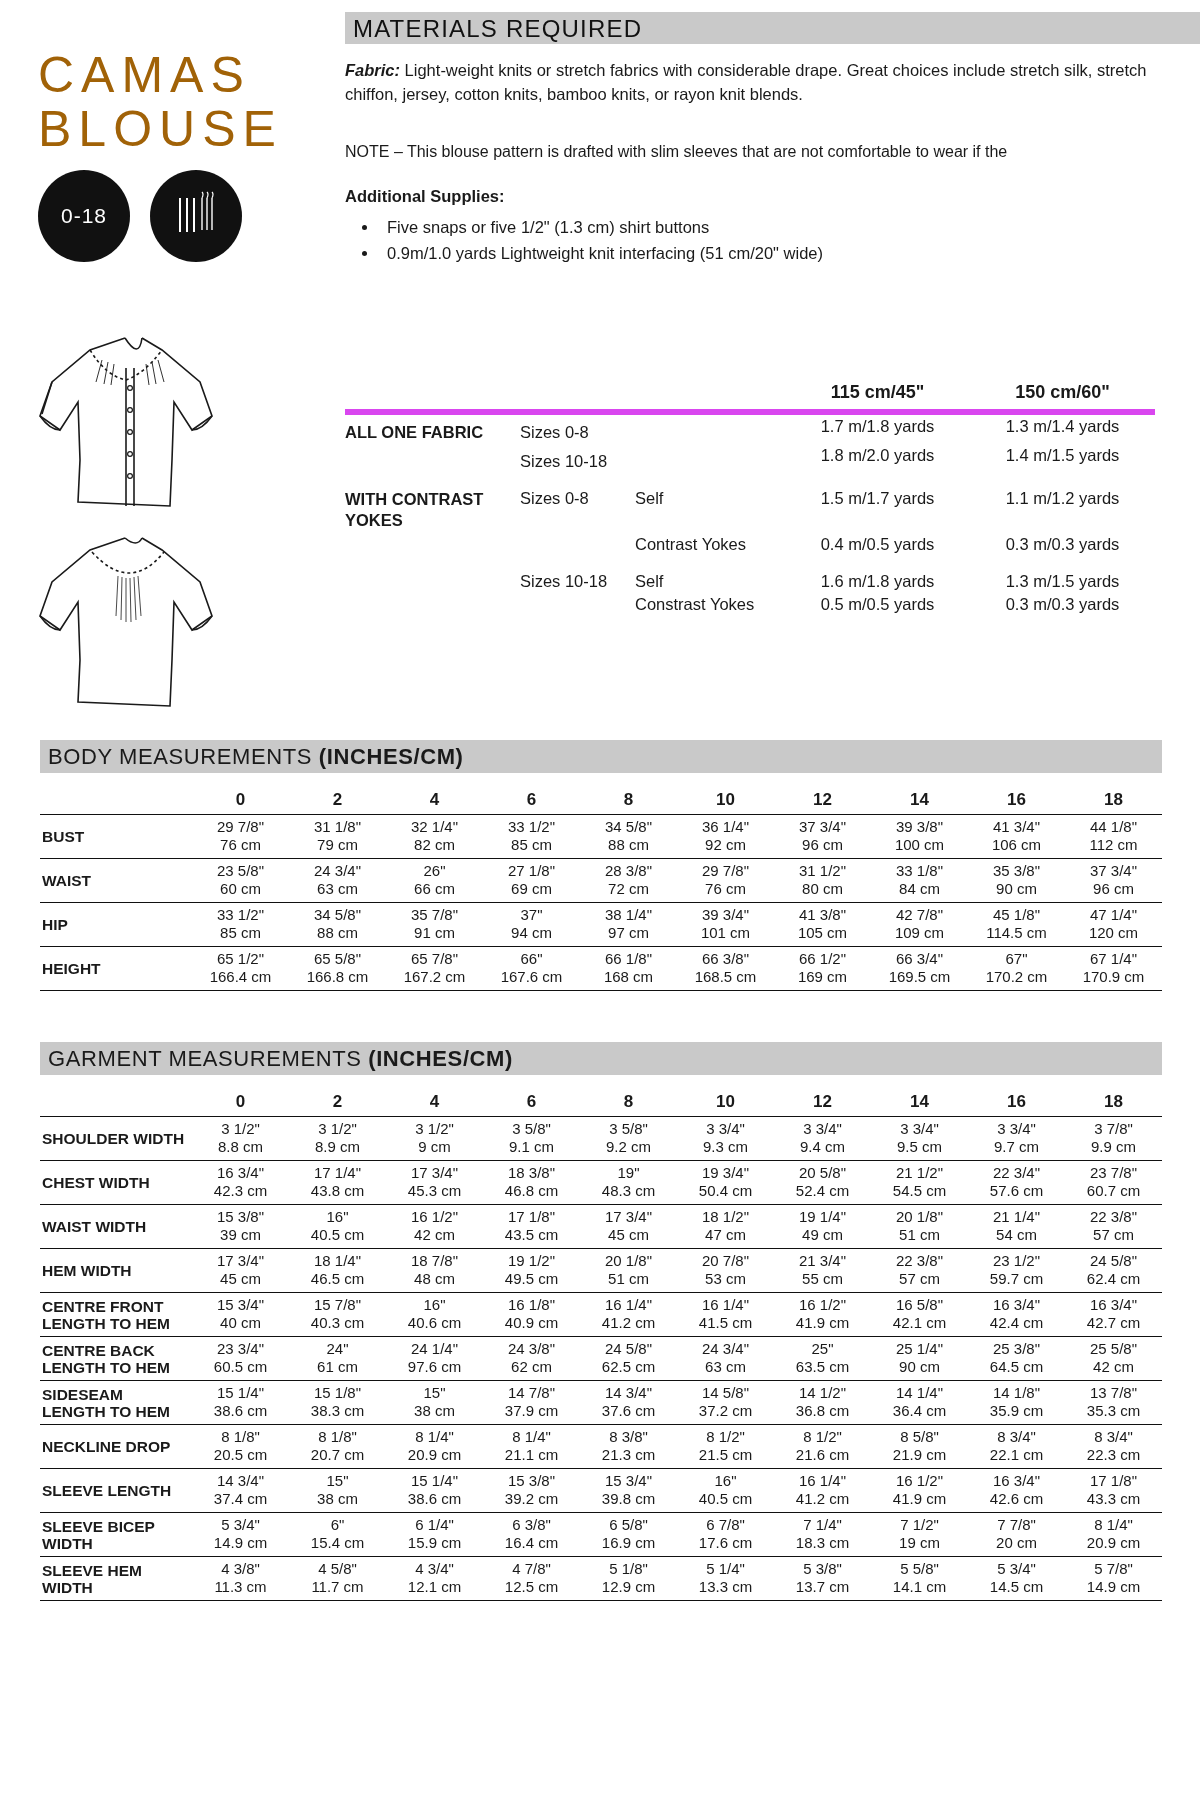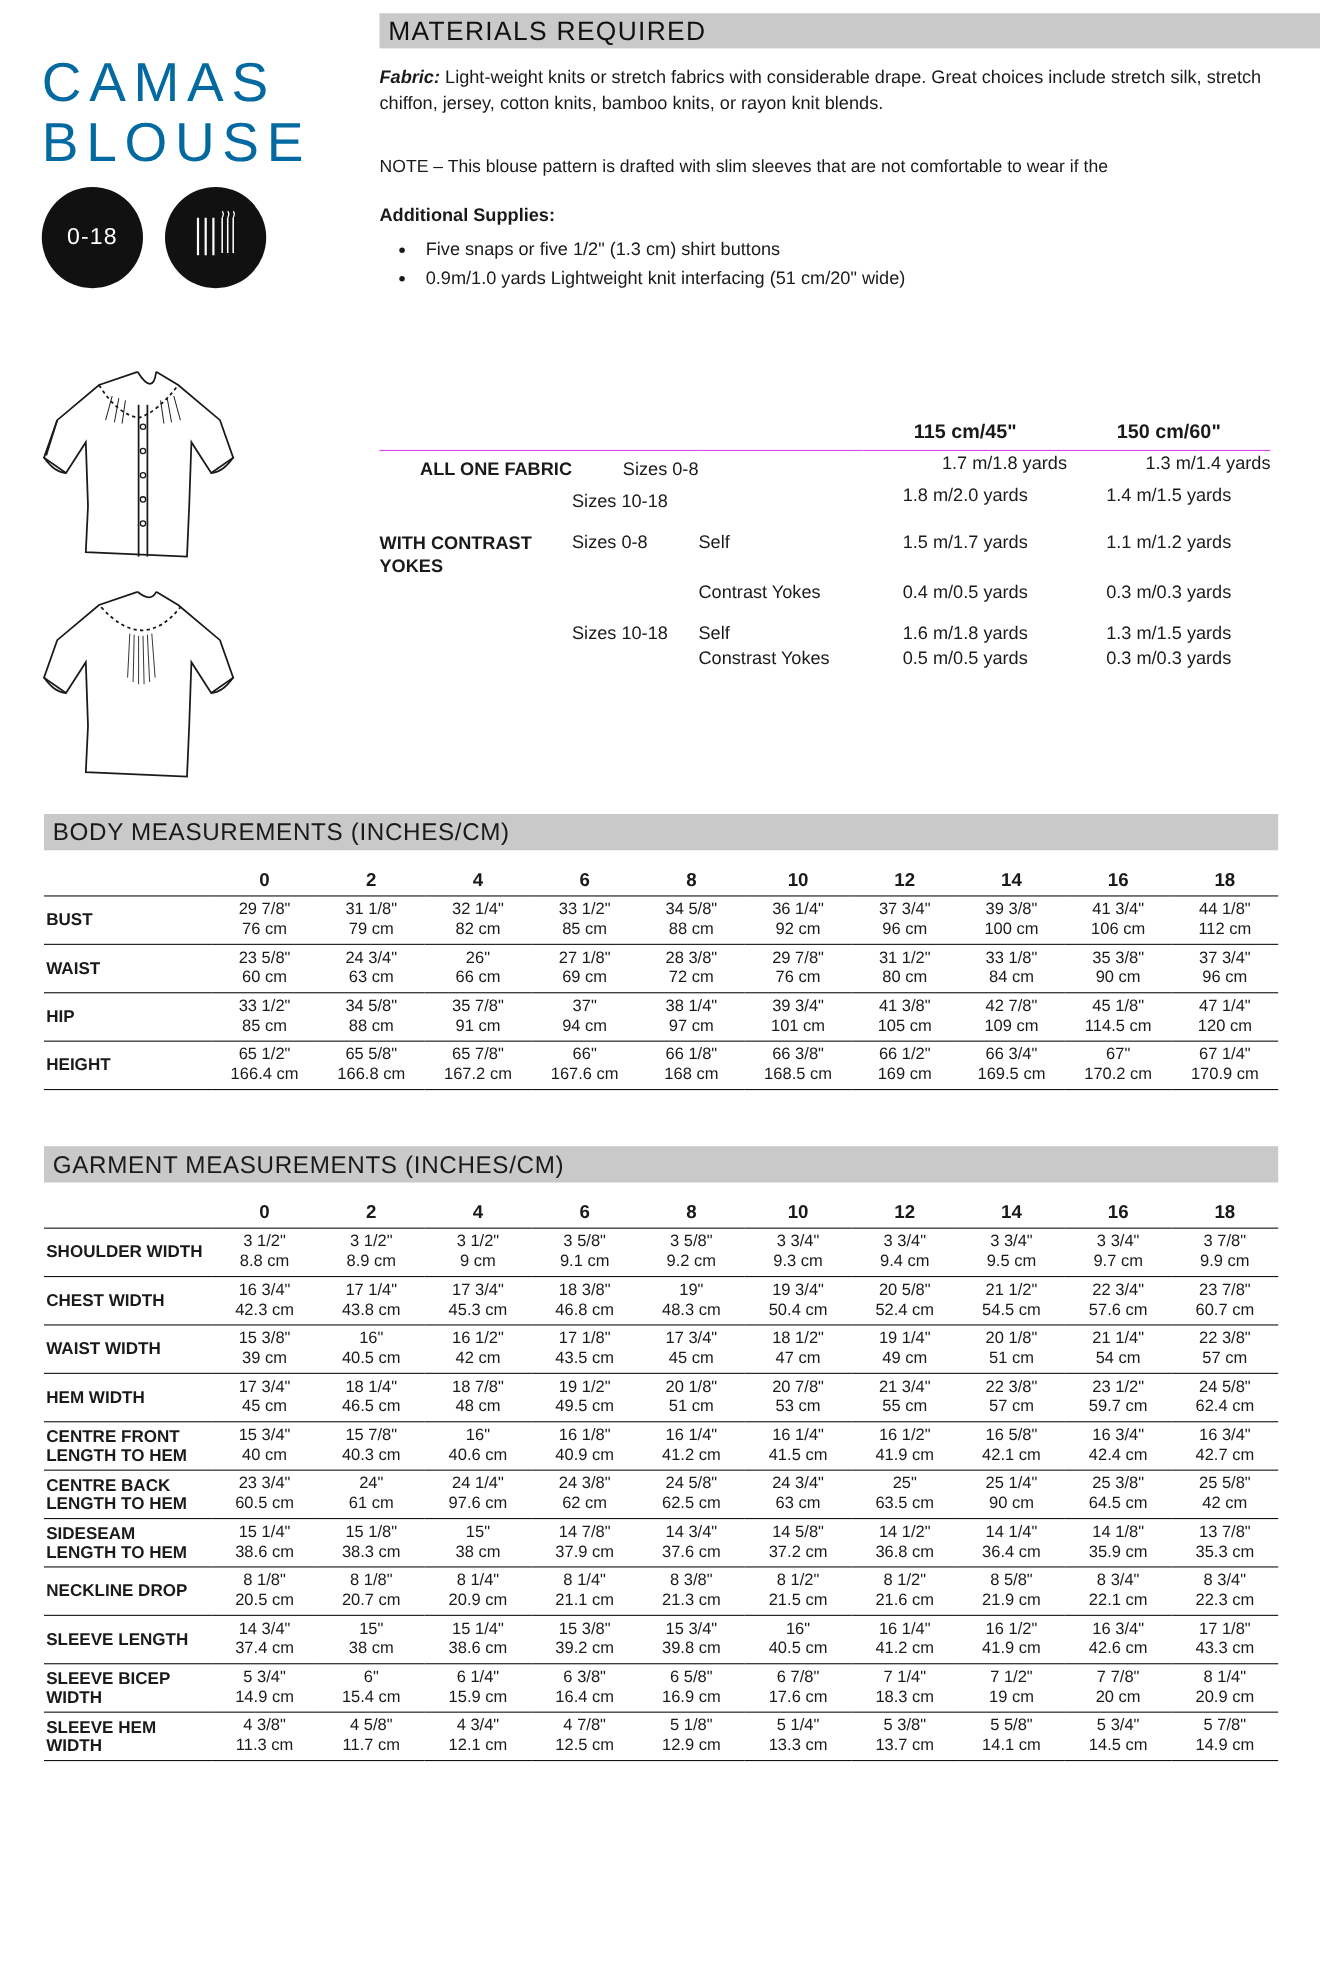--- a/index.html
+++ b/index.html
@@ -32,21 +32,21 @@
     position: absolute;
     left: 38px; top: 8px;
     width: 270px;
   }
   .brand-line {
     font-family: "Liberation Sans", sans-serif;
     font-weight: 300;
     font-size: 50px;
     letter-spacing: 7px;
     line-height: 54px;
-    color: #0369a1;
+    color: #a16207;
   }
   .badges {
     position: absolute;
     left: 38px; top: 130px;
     display: flex;
     gap: 20px;
   }
   .badge {
     width: 92px; height: 92px;
     border-radius: 50%;
@@ -122,21 +122,21 @@
   .yardage th, .yardage td {
     padding: 2px 0;
     vertical-align: top;
   }
   .yardage .colhead {
     text-align: center;
     font-weight: bold;
     font-size: 18px;
     padding-bottom: 6px;
   }
-  .yardage .rule-top td { border-top: 1px solid #d946ef; text-align: right; }
+  .yardage .rule-top td { border-top: 6px solid #d946ef; }
   .yardage .rowlabel {
     font-weight: bold;
     width: 175px;
     padding-top: 8px;
   }
   .yardage .sizes { width: 115px; padding-top: 8px;}
   .yardage .kind { width: 150px; }
   .yardage .num {
     text-align: center;
     width: 185px;
@@ -149,21 +149,21 @@
     left: 40px;
     width: 1122px;
     background: #c9c9c9;
     height: 33px;
   }
   .section-band .t {
     font-size: 22px;
     letter-spacing: 0.6px;
     padding: 4px 0 0 8px;
   }
-  .section-band .t b { font-weight: normal; }
+  .section-band .t b { font-weight: bold; }
 
   
   .meas {
     position: absolute;
     left: 40px;
     width: 1122px;
     font-size: 15px;
   }
   .meas table {
     border-collapse: collapse;

